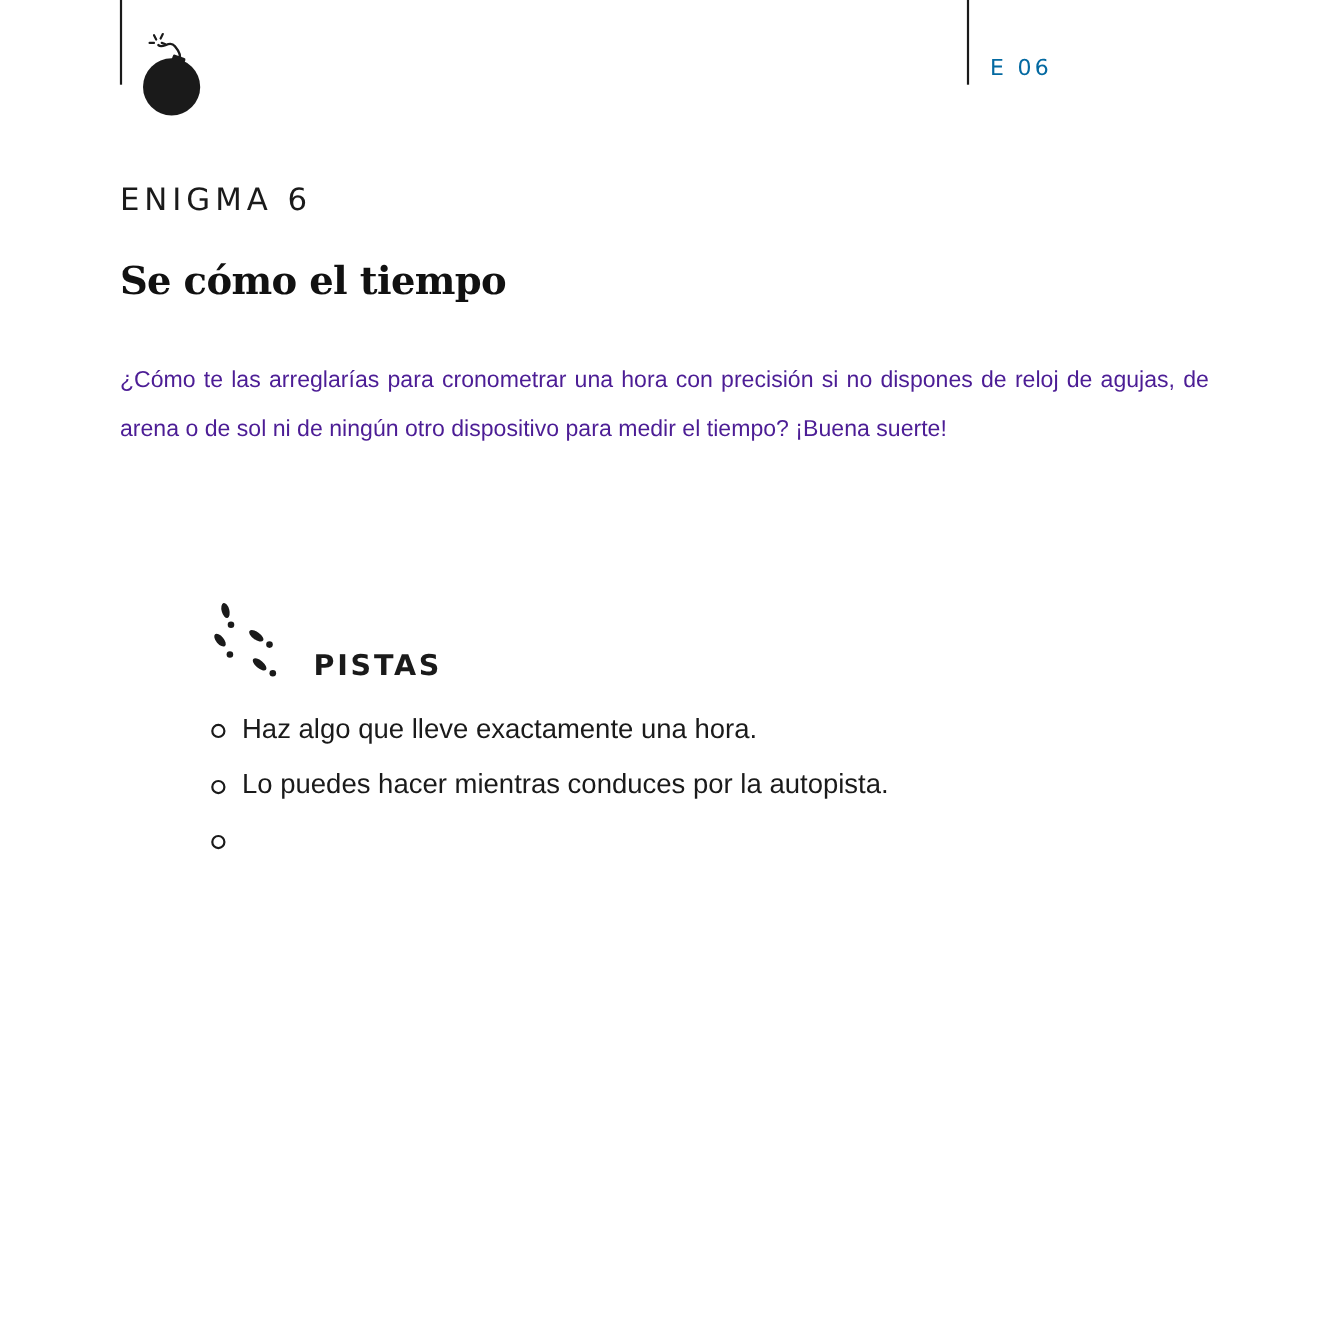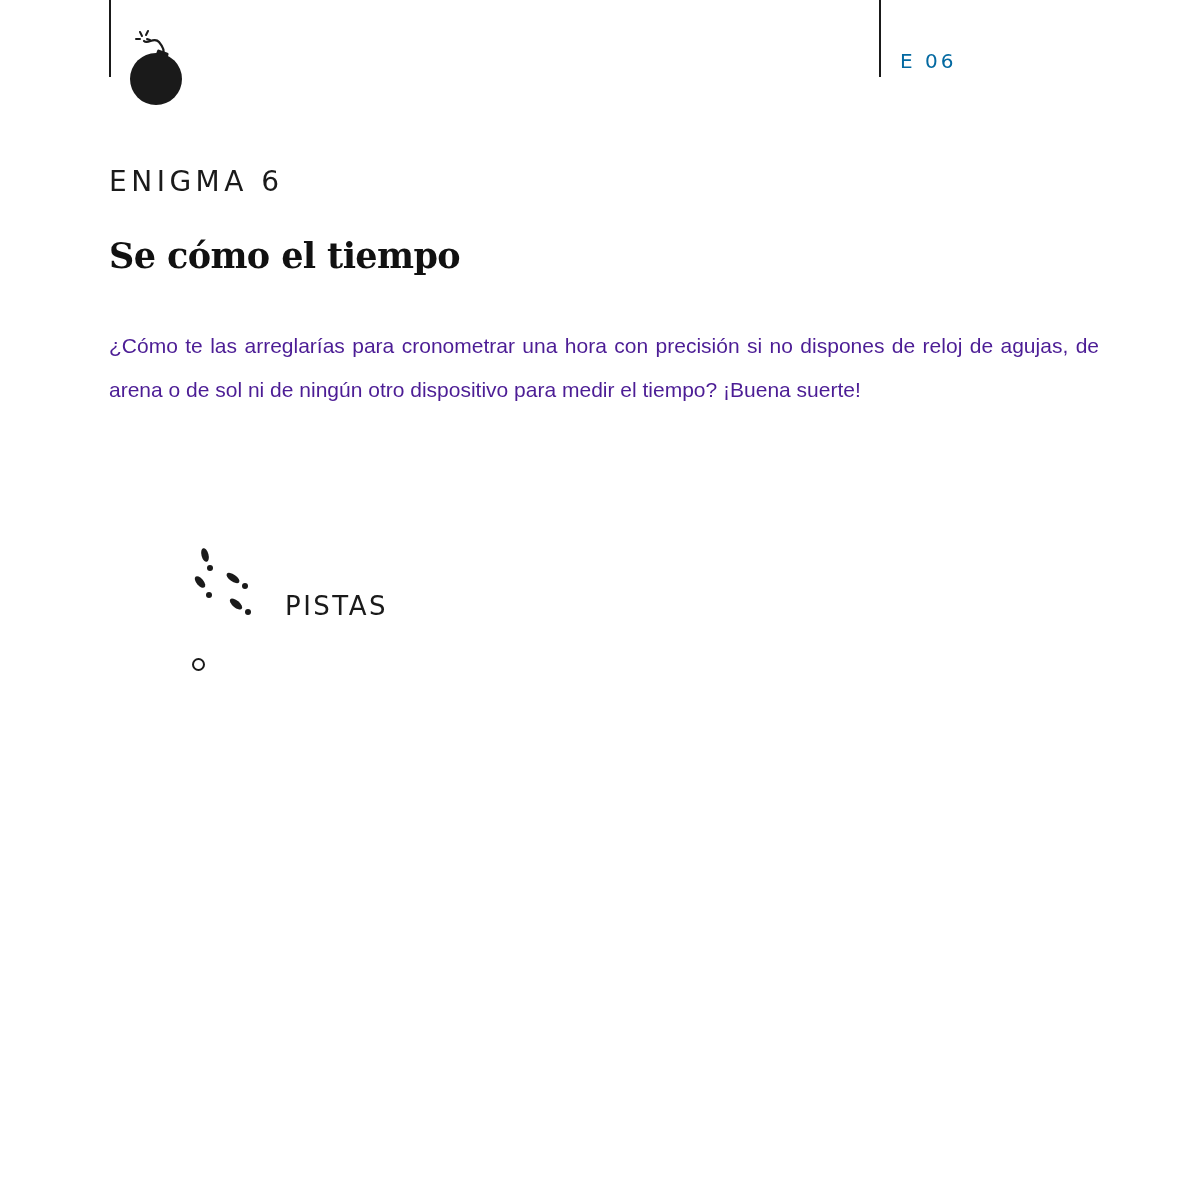--- a/index.html
+++ b/index.html
@@ -91,20 +91,21 @@
     }
     .hints-title {
       position: absolute;
       left: 285px;
       top: 588px;
       font-family: "DejaVu Sans", sans-serif;
       font-size: 26px;
       letter-spacing: 2.5px;
       line-height: 36px;
       color: #1a1a1a;
+      font-weight: bold;
     }
     .hints-list {
       position: absolute;
       left: 192px;
       top: 638px;
       margin: 0;
       padding: 0;
       list-style: none;
     }
     .hints-list li {
@@ -171,14 +172,22 @@
     <ellipse cx="46" cy="58" rx="3.5" ry="7.5" transform="rotate(-50 46 58)"></ellipse>
     <circle cx="58" cy="66" r="3"></circle>
   </g>
 </svg>
 
 <div class="hints-title">PISTAS</div>
 
 <ul class="hints-list">
   <li>
     <span class="bullet"></span>
+    <span>Haz algo que lleve exactamente una hora.</span>
+  </li>
+  <li>
+    <span class="bullet"></span>
+    <span>Lo puedes hacer mientras conduces por la autopista.</span>
+  </li>
+  <li>
+    <span class="bullet"></span>
   </li>
 </ul>
 
 </body></html>

